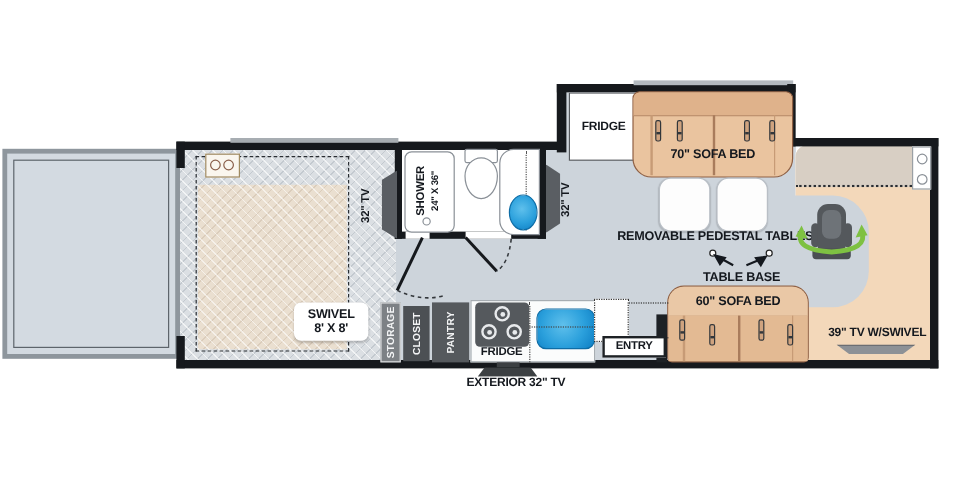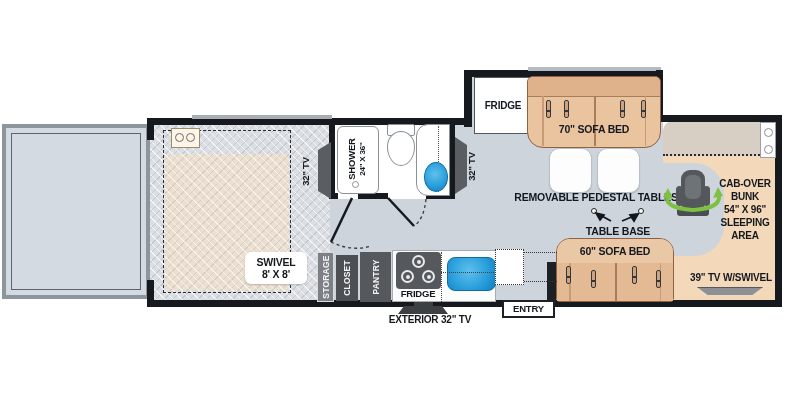--- a/index.html
+++ b/index.html
@@ -181,37 +181,30 @@
     <span>CLOSET</span>
   </div>
   <div class="darkcab v" style="left:360px;top:252px;width:31px;height:50px;background:#55595d;">
     <span>PANTRY</span>
   </div>
 
   <div class="abs" style="left:495px;top:249px;width:29px;height:36px;background:#fff;border:1.5px dotted #333;box-sizing:border-box;z-index:4;"></div>
   <div class="dotline" style="left:524px;top:252px;width:33px;border-top:1.5px dotted #333;"></div>
   <div class="dotline" style="left:524px;top:281px;width:33px;border-top:1.5px dotted #333;"></div>
   <div class="abs" style="left:547px;top:262px;width:9px;height:40px;background:#1d2125;z-index:4;"></div>
-  <div class="abs lbl" style="left:502px;top:300px;width:53px;height:18px;background:#fff;border:2px solid #1d2125;box-sizing:border-box;z-index:5;display:flex;align-items:center;justify-content:center;font-size:9.5px;">
+  <div class="abs lbl" style="left:502px;top:280px;width:53px;height:18px;background:#fff;border:2px solid #1d2125;box-sizing:border-box;z-index:5;display:flex;align-items:center;justify-content:center;font-size:9.5px;">
     <span>ENTRY</span>
   </div>
 
   <div class="abs" style="left:414px;top:302px;width:19px;height:4px;background:#3c4043;z-index:5;"></div>
   <div class="abs" style="left:398px;top:306px;width:50px;height:8px;background:#3c4043;clip-path:polygon(12% 0,88% 0,100% 100%,0 100%);z-index:5;"></div>
   <div class="abs lbl" style="left:385px;top:314px;width:90px;font-size:10px;z-index:5;">
     <span>EXTERIOR 32" TV</span>
   </div>
 
-  <div class="abs lbl" style="left:713px;top:177px;width:64px;font-size:10px;line-height:1.3;z-index:5;">
-    <div>CAB-OVER</div>
-    <div>BUNK</div>
-    <div>54" X 96"</div>
-    <div>SLEEPING</div>
-    <div>AREA</div>
-  </div>
   <div class="abs lbl" style="left:684px;top:272px;width:94px;font-size:10px;z-index:5;">
     <span>39" TV W/SWIVEL</span>
   </div>
   <div class="abs" style="left:697px;top:287px;width:66px;height:8px;background:#8d9196;clip-path:polygon(0 0,100% 0,84% 100%,16% 100%);border-top:1px solid #55595d;box-sizing:border-box;z-index:5;"></div>
 
   <svg class="overlay" width="800" height="400" viewBox="0 0 800 400">
 
     <line x1="352" y1="198" x2="331" y2="242" stroke="#16191d" stroke-width="2.5"></line>
     <path d="M331,242 Q352,252 371,246" fill="none" stroke="#33373b" stroke-width="1.3" stroke-dasharray="3,3"></path>
 

